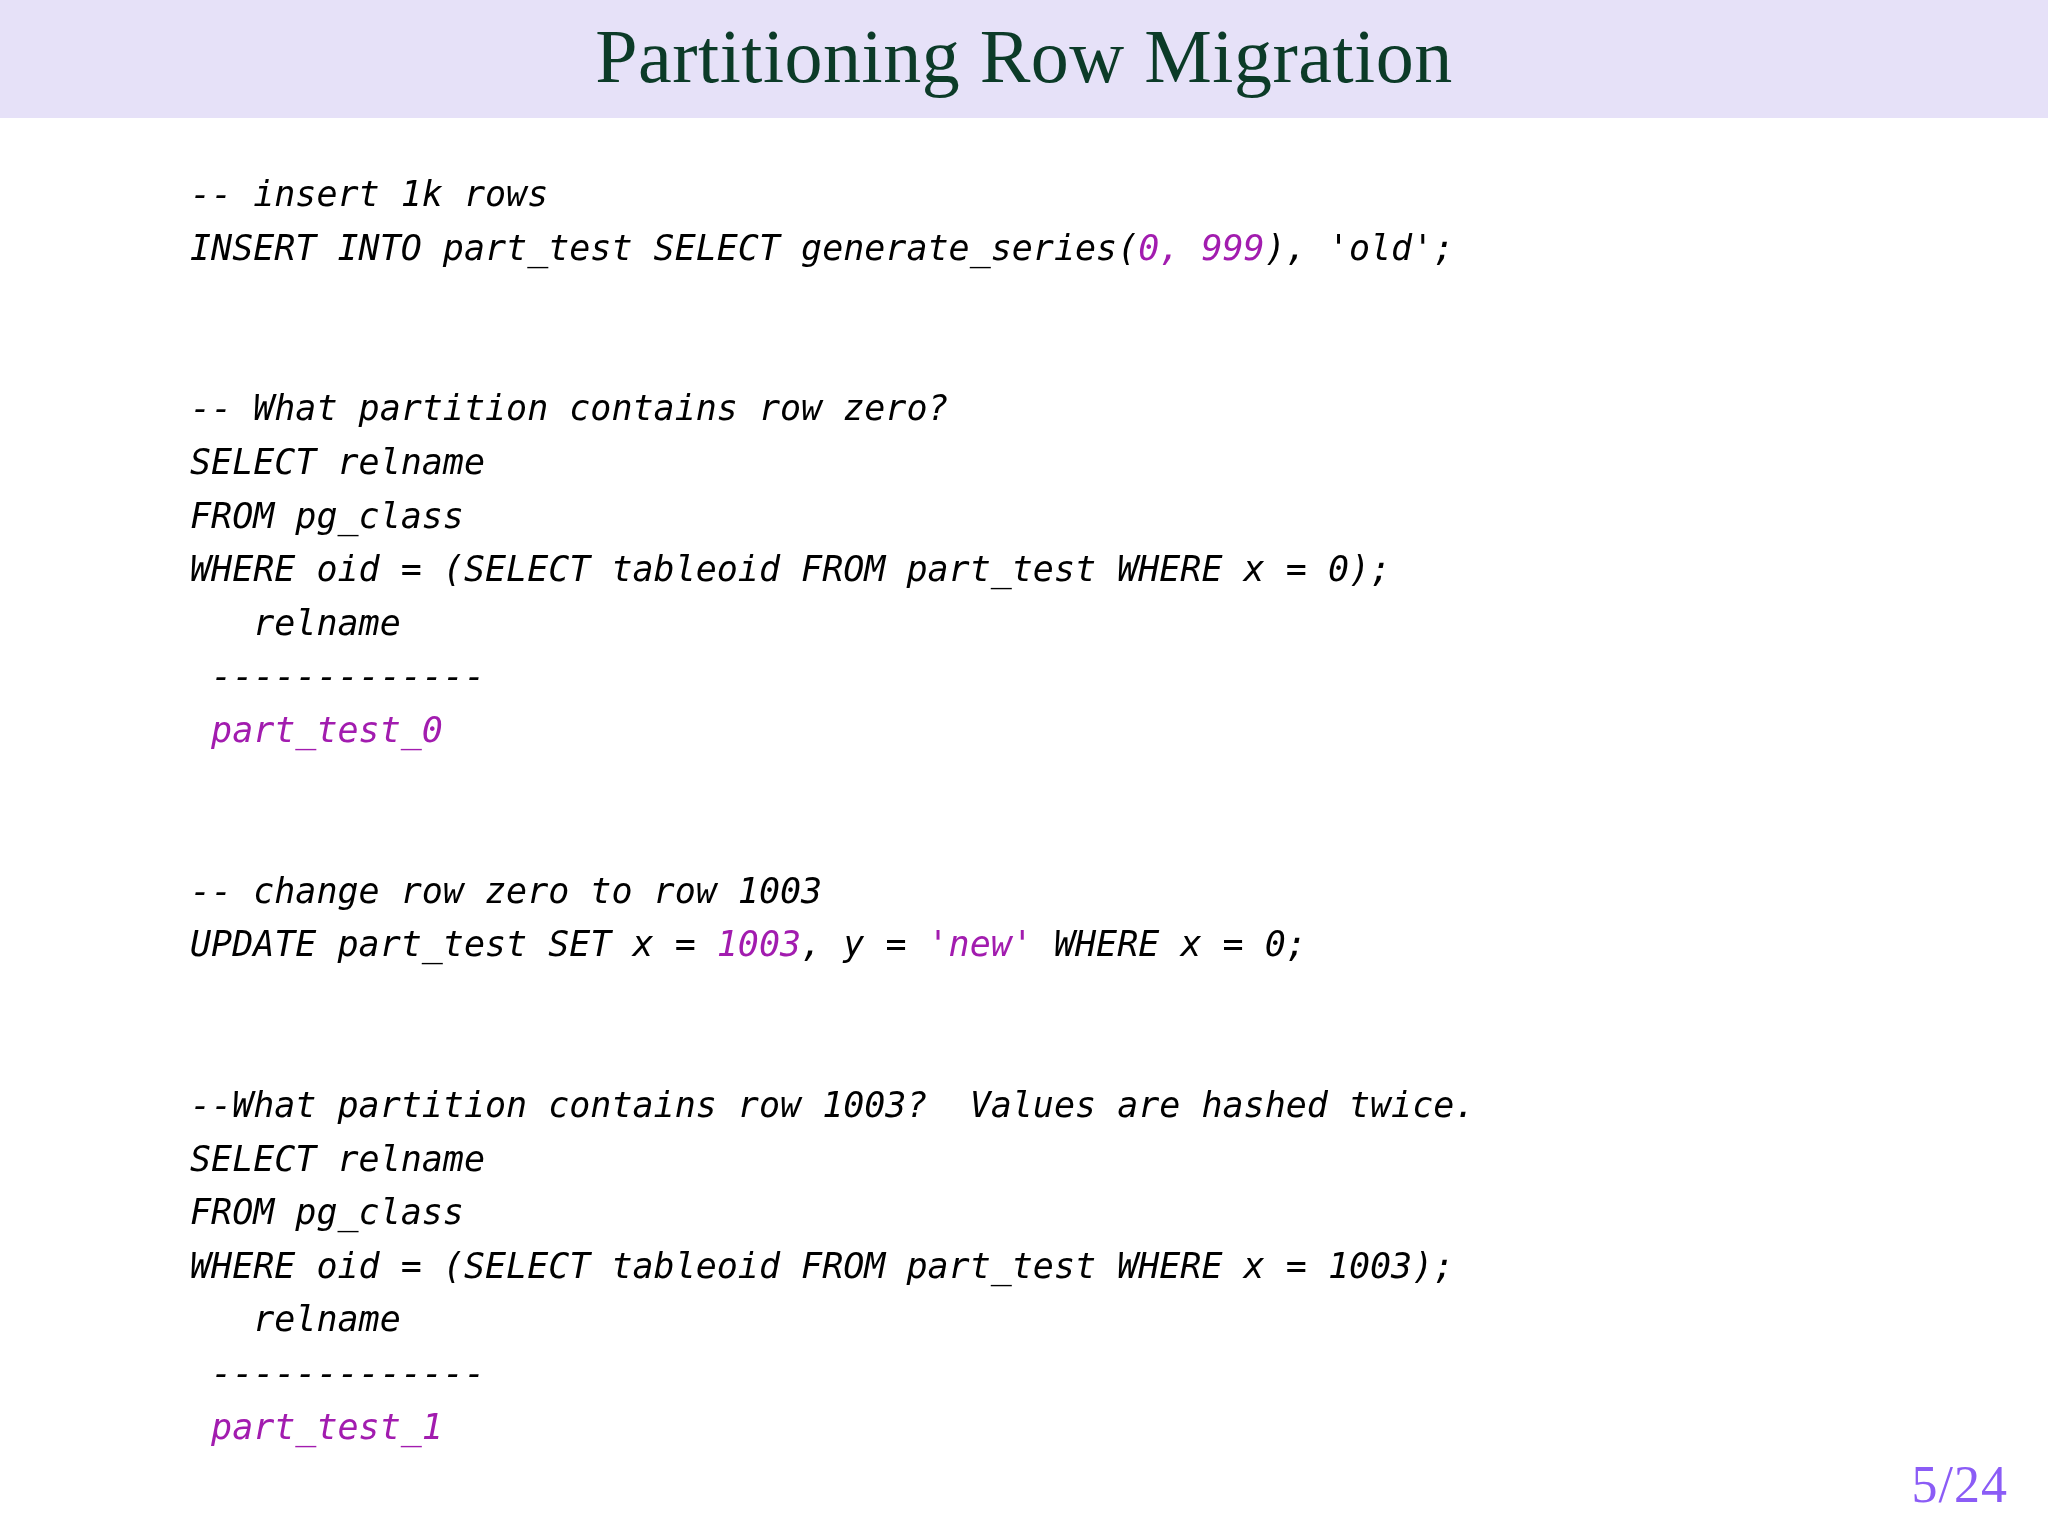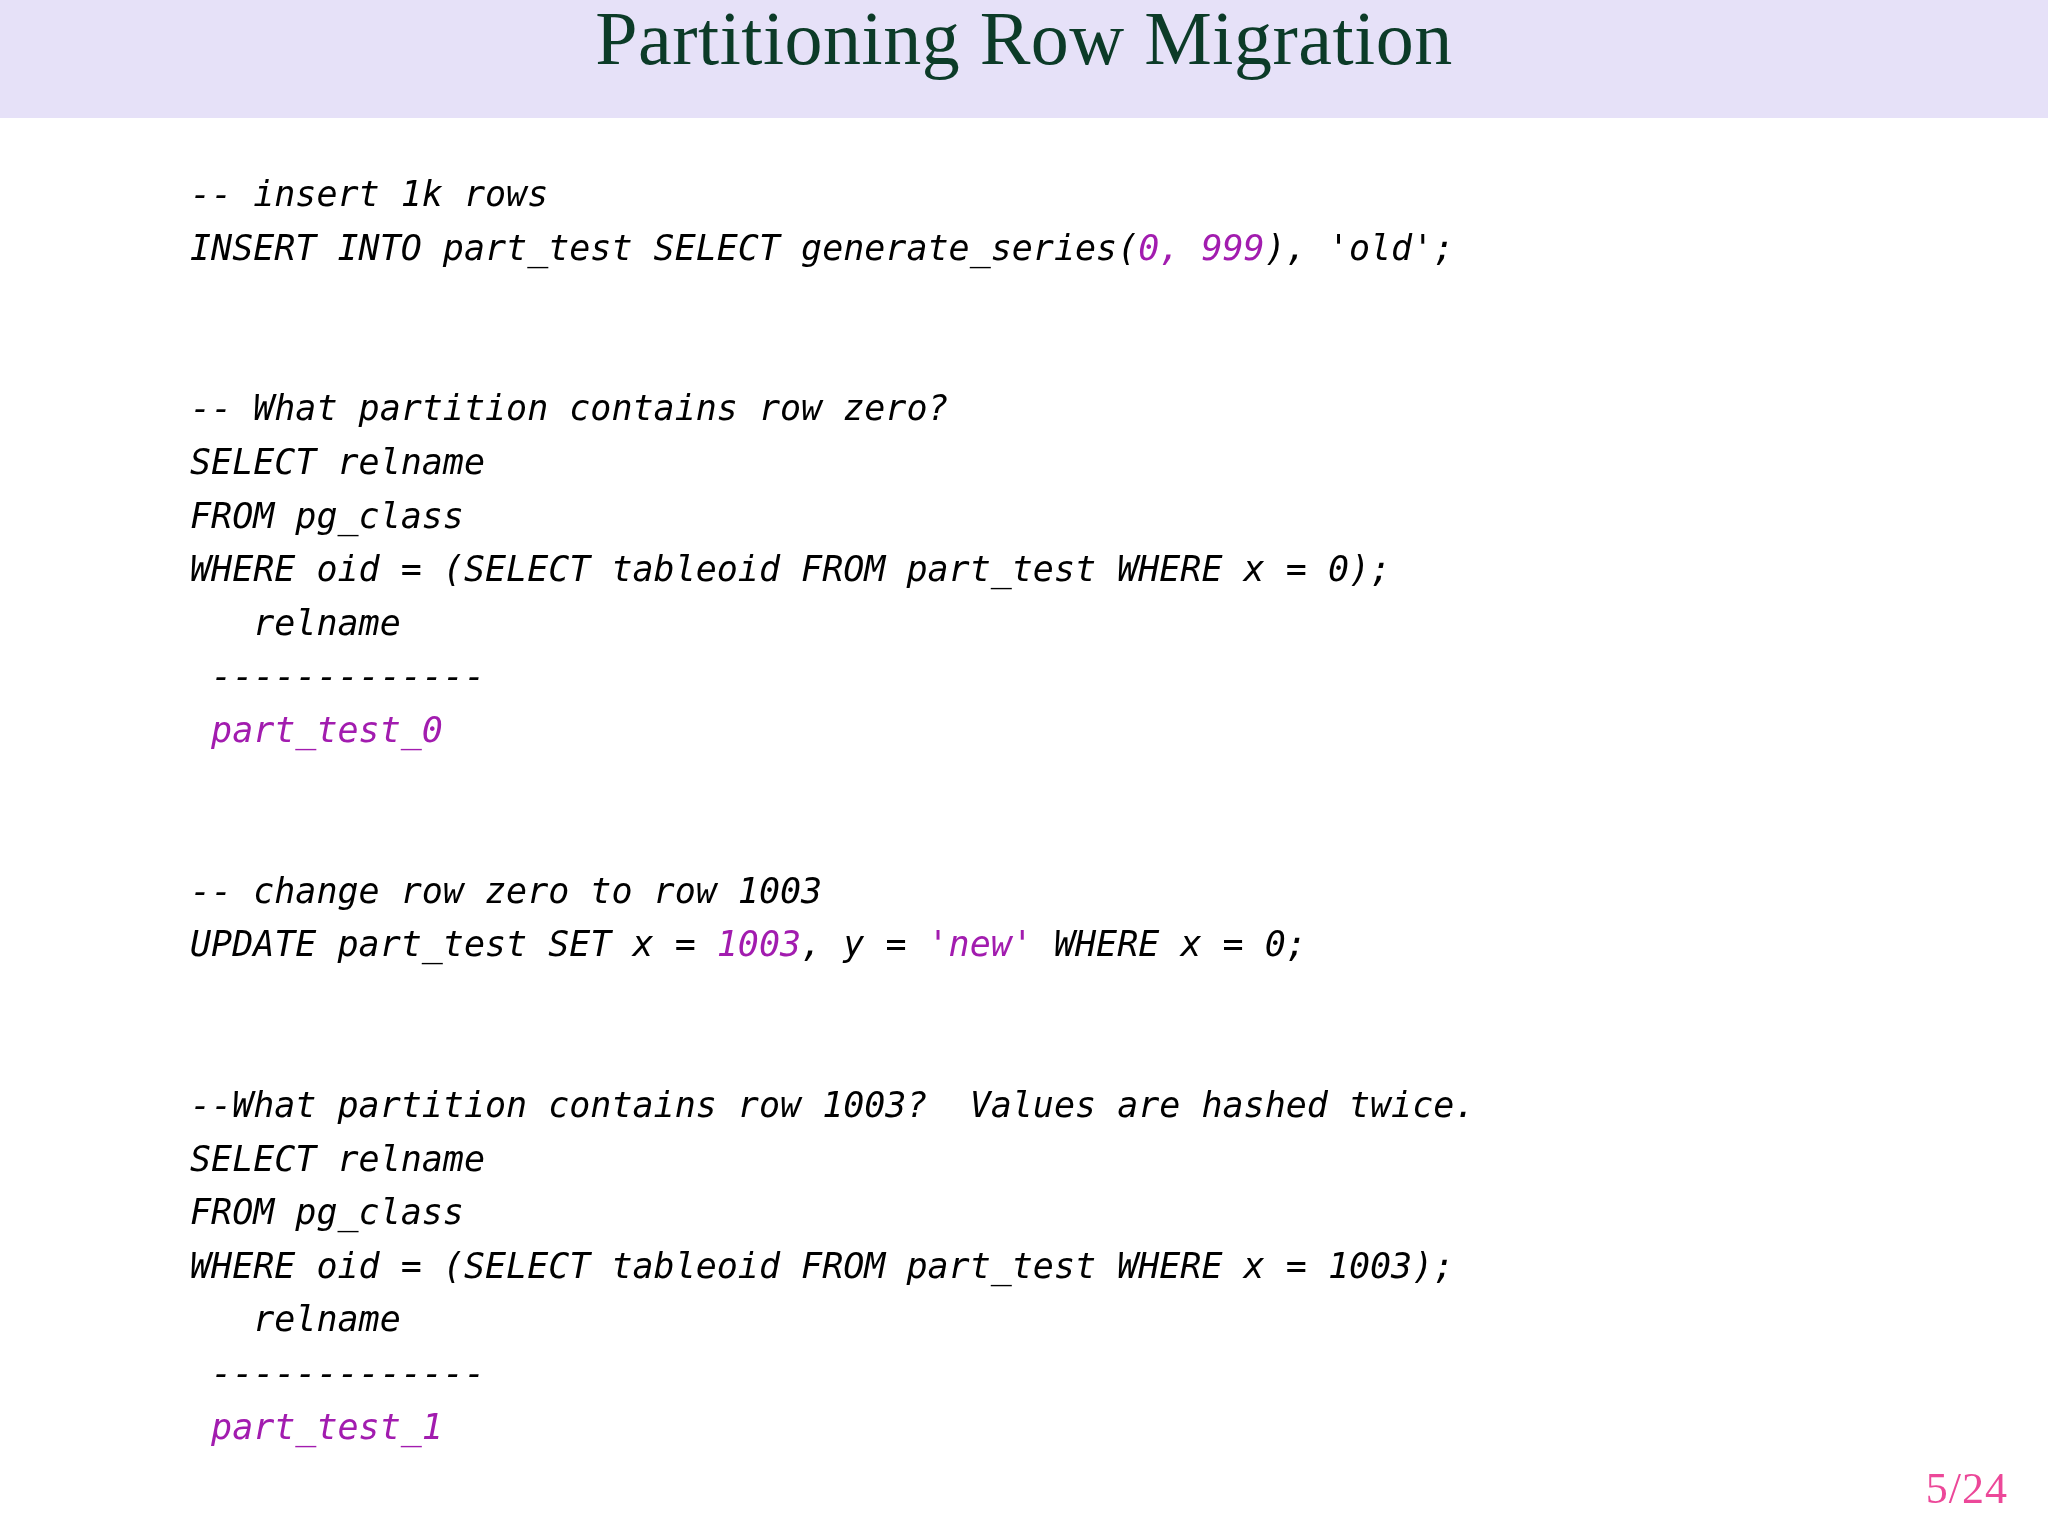--- a/index.html
+++ b/index.html
@@ -17,20 +17,21 @@
 
   
   .title-band {
     position: absolute;
     top: 0;
     left: 0;
     width: 2048px;
     height: 118px;
     background: #e6e1f8;
     display: flex;
+    align-items: center;
     justify-content: center;
   }
   .slide-title {
     font-family: "Liberation Serif", "DejaVu Serif", serif;
     font-size: 76px;
     line-height: 1;
     color: #0c3b28;
     letter-spacing: 0.5px;
     white-space: nowrap;
     font-weight: normal;
@@ -65,22 +66,22 @@
   .blank-line {
     height: 53.6px;
   }
 
   
   .page-number {
     position: absolute;
     right: 40px;
     bottom: 22px;
     font-family: "Liberation Serif", "DejaVu Serif", serif;
-    font-size: 44px;
-    color: #ec4899;
+    font-size: 52px;
+    color: #8b5cf6;
     letter-spacing: 1px;
   }
 </style>
 </head>
 <body>
 
 <div class="title-band">
   <h1 class="slide-title">Partitioning Row Migration</h1>
 </div>
 

